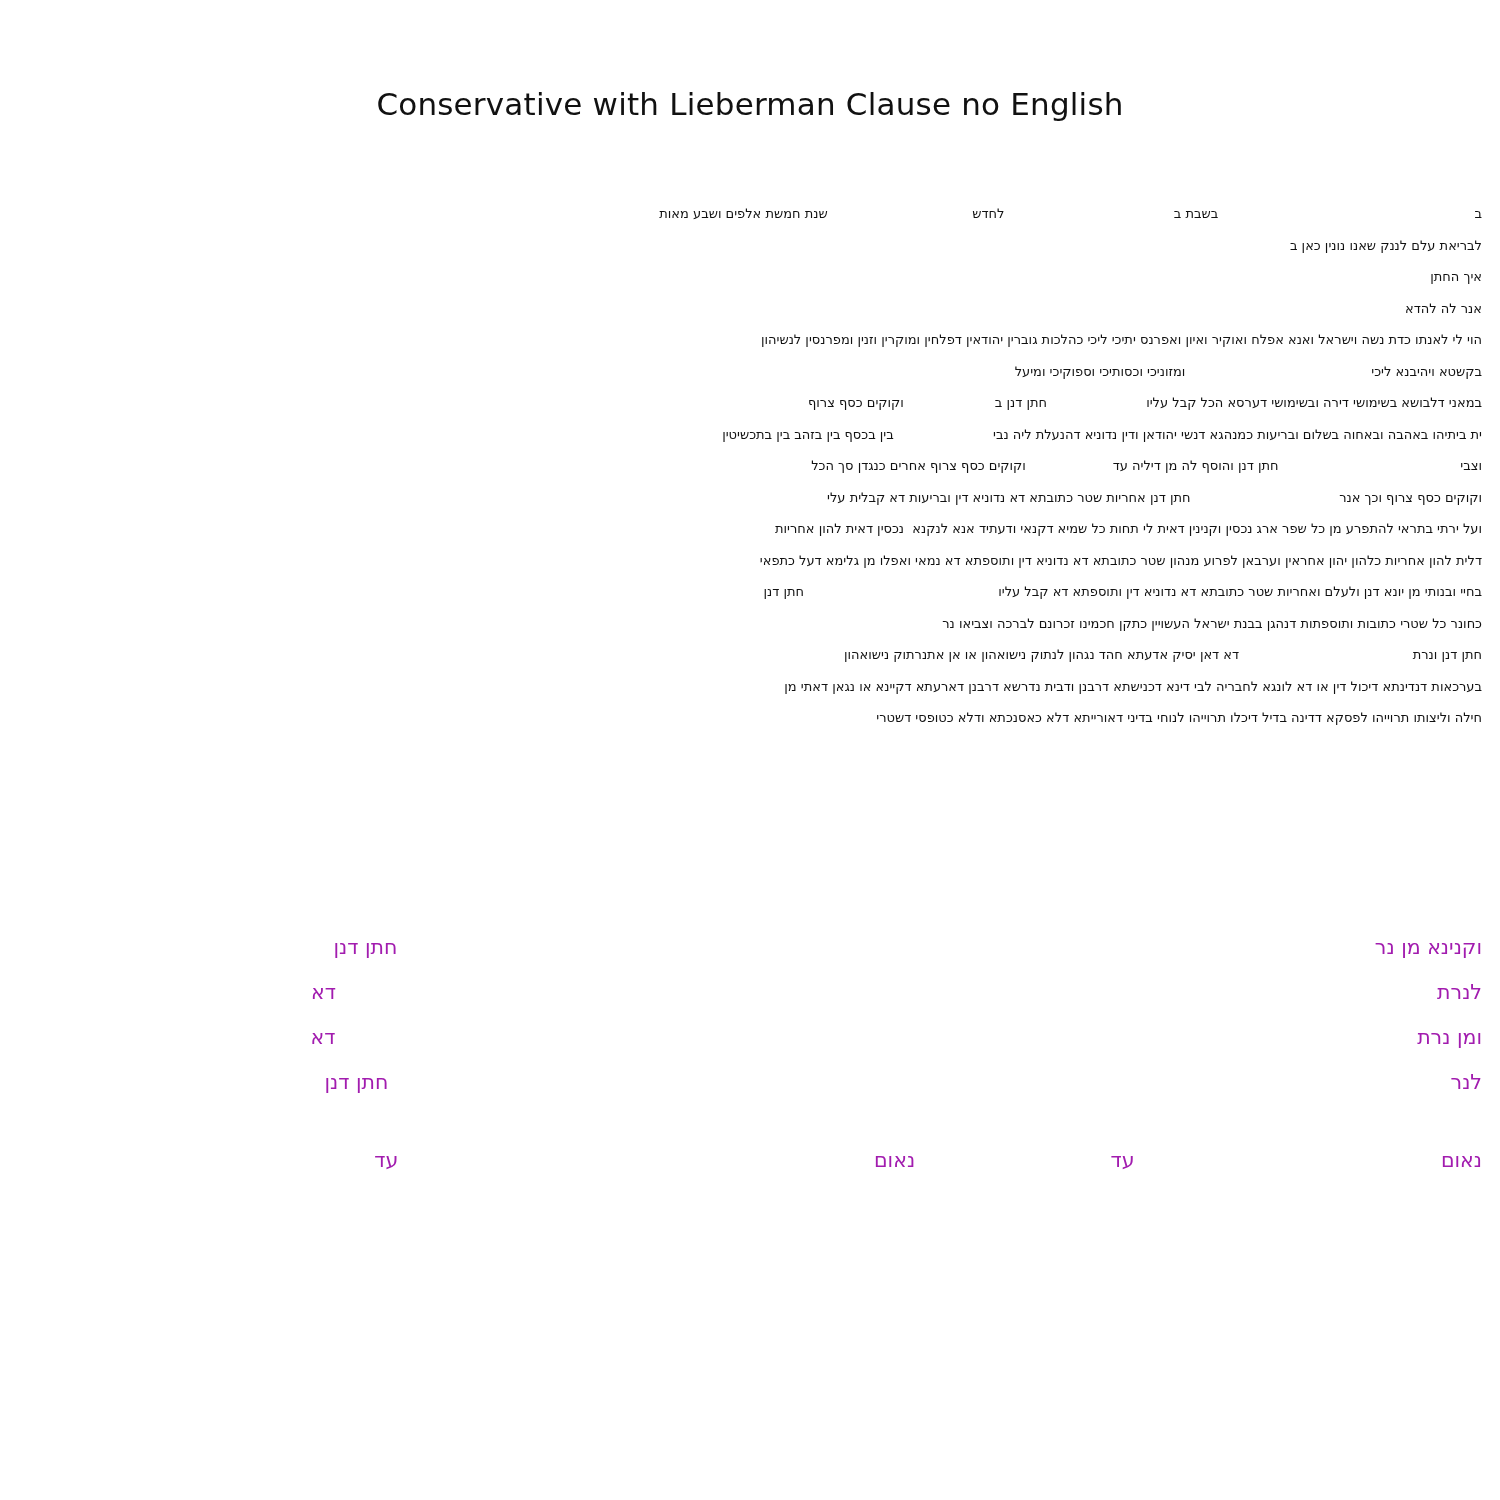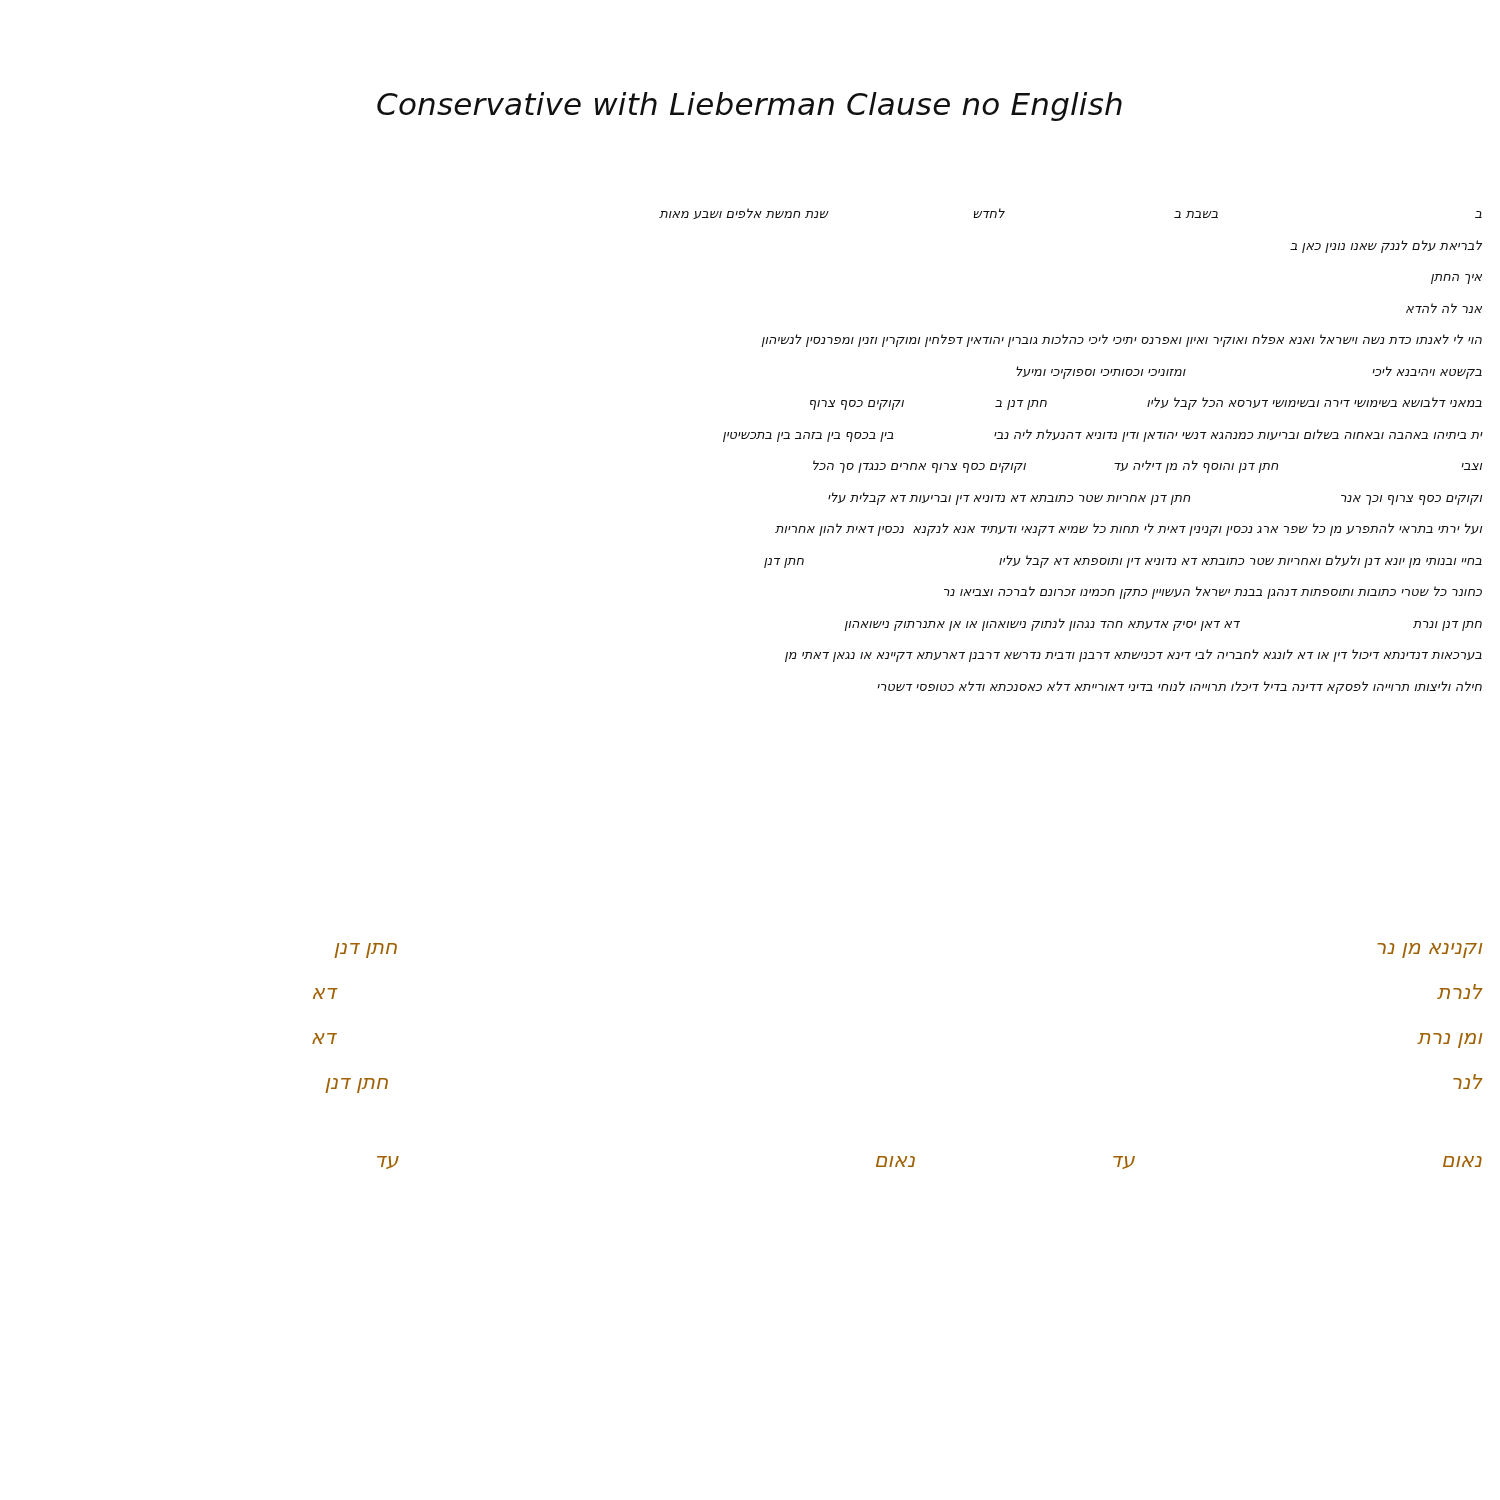--- a/index.html
+++ b/index.html
@@ -14,21 +14,20 @@
     font-family: "DejaVu Sans", "Liberation Sans", sans-serif;
     color: #1a1a1a;
     position: relative;
     overflow: hidden;
   }
   .page {
     width: 1390px;
     height: 1500px;
     position: relative;
     box-sizing: border-box;
-    font-style: italic;
   }
   .doc-title {
     position: absolute;
     top: 86px;
     left: 0;
     width: 1500px;
     text-align: center;
     font-size: 31px;
     font-weight: 400;
     letter-spacing: 0.2px;
@@ -55,21 +54,21 @@
     overflow: visible;
   }
   .tail-block {
     position: absolute;
     left: 18px;
     width: 1464px;
     direction: rtl;
     text-align: right;
     font-size: 20.5px;
     line-height: 31.5px;
-    color: #a16207;
+    color: #a21caf;
   }
   .tail-block .line { height: 45px; line-height: 45px; }
   .centered-line {
     text-align: center;
   }
   .sign-line {
     white-space: pre;
     display: block;
   }
 </style>
@@ -85,20 +84,21 @@
     <span class="line">לבריאת עלם לננק שאנו נונין כאן ב</span>
     <span class="line">איך החתן</span>
     <span class="line">אנר לה להדא</span>
     <span class="line">הוי לי לאנתו כדת נשה וישראל ואנא אפלח ואוקיר ואיון ואפרנס יתיכי ליכי כהלכות גוברין יהודאין דפלחין ומוקרין וזנין ומפרנסין לנשיהון</span>
     <span class="line">בקשטא ויהיבנא ליכי                                             ומזוניכי וכסותיכי וספוקיכי ומיעל</span>
     <span class="line">במאני דלבושא בשימושי דירה ובשימושי דערסא הכל קבל עליו                        חתן דנן ב                      וקוקים כסף צרוף</span>
     <span class="line">ית ביתיהו באהבה ובאחוה בשלום ובריעות כמנהגא דנשי יהודאן ודין נדוניא דהנעלת ליה נבי                        בין בכסף בין בזהב בין בתכשיטין</span>
     <span class="line">וצבי                                            חתן דנן והוסף לה מן דיליה עד                     וקוקים כסף צרוף אחרים כנגדן סך הכל</span>
     <span class="line">וקוקים כסף צרוף וכך אנר                                    חתן דנן אחריות שטר כתובתא דא נדוניא דין ובריעות דא קבלית עלי</span>
     <span class="line">ועל ירתי בתראי להתפרע מן כל שפר ארג נכסין וקנינין דאית לי תחות כל שמיא דקנאי ודעתיד אנא לנקנא  נכסין דאית להון אחריות</span>
+    <span class="line">דלית להון אחריות כלהון יהון אחראין וערבאן לפרוע מנהון שטר כתובתא דא נדוניא דין ותוספתא דא נמאי ואפלו מן גלימא דעל כתפאי</span>
     <span class="line">בחיי ובנותי מן יונא דנן ולעלם ואחריות שטר כתובתא דא נדוניא דין ותוספתא דא קבל עליו                                               חתן דנן</span>
     <span class="line">כחונר כל שטרי כתובות ותוספתות דנהגן בבנת ישראל העשויין כתקן חכמינו זכרונם לברכה וצביאו נר</span>
     <span class="line">חתן דנן ונרת                                          דא דאן יסיק אדעתא חהד נגהון לנתוק נישואהון או אן אתנרתוק נישואהון</span>
     <span class="line">בערכאות דנדינתא דיכול דין או דא לונגא לחבריה לבי דינא דכנישתא דרבנן ודבית נדרשא דרבנן דארעתא דקיינא או נגאן דאתי מן</span>
     <span class="line">חילה וליצותו תרוייהו לפסקא דדינה בדיל דיכלו תרוייהו לנוחי בדיני דאורייתא דלא כאסנכתא ודלא כטופסי דשטרי</span>
   </div>
 
   <div class="tail-block" style="top: 925px;">
     <span class="line">וקנינא מן נר                                                                                                                                                      חתן דנן</span>
     <span class="line">לנרת                                                                                                                                                                         דא</span>

